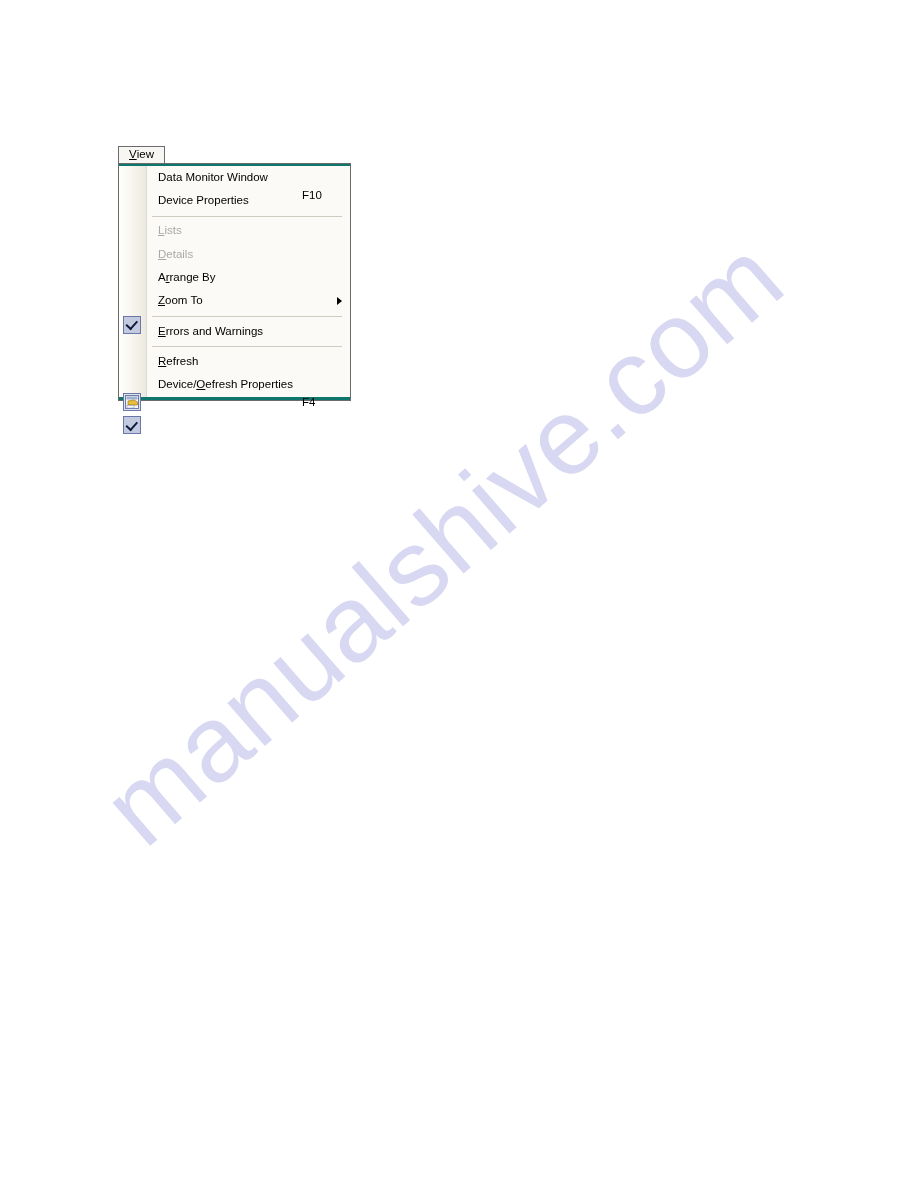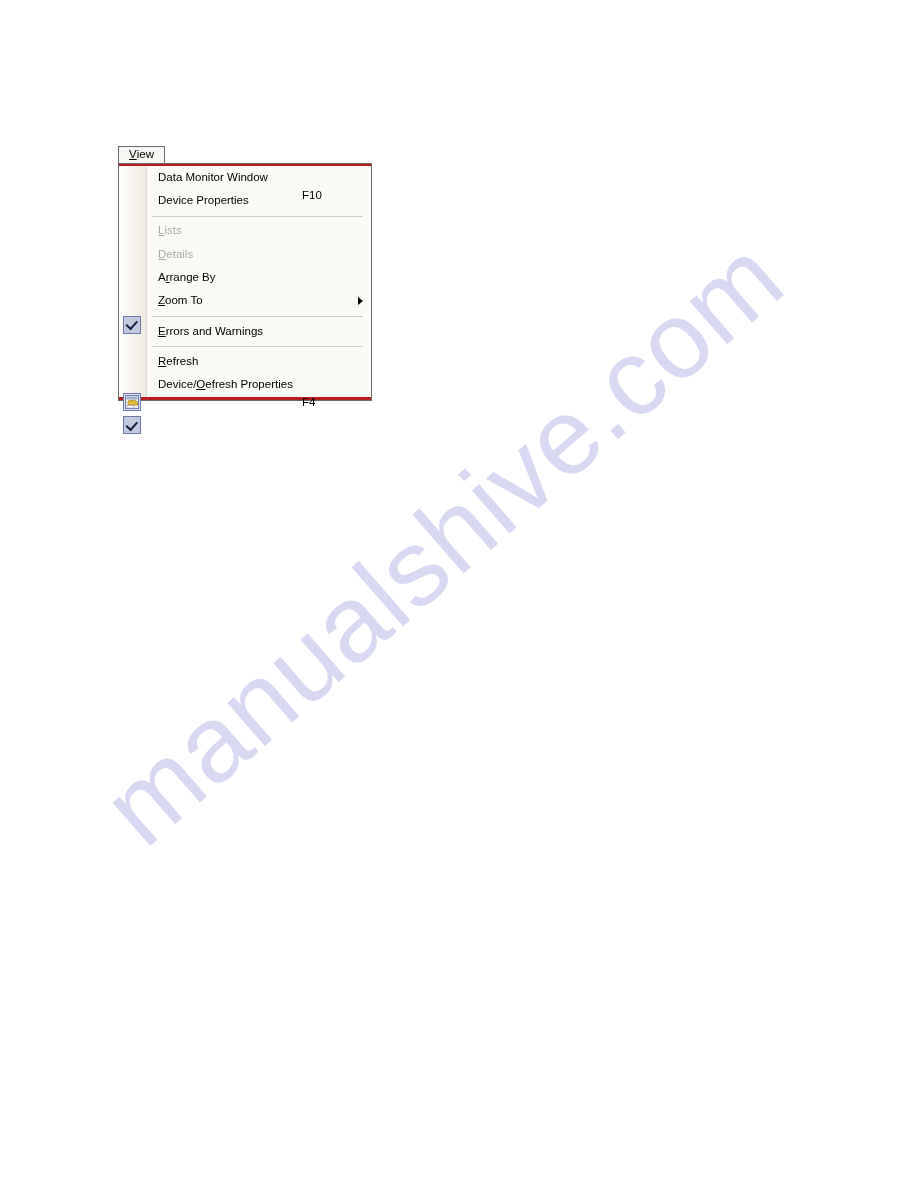--- a/index.html
+++ b/index.html
@@ -67,24 +67,24 @@
     justify-content: center;
     line-height: 1;
   }
   .menubar-tab .acc { text-decoration: underline; }
 
   
   .menu-panel {
     position: absolute;
     left: 0;
     top: 17px;
-    width: 254px;
+    width: 233px;
     box-sizing: border-box;
     border: 1px solid #6b6b6b;
-    background: #b91c1c;
+    background: #0f766e;
     padding: 2px 0 3px 0;
     display: flex;
     flex-direction: row;
   }
 
   .gutter {
     width: 27px;
     flex: 0 0 27px;
     background: linear-gradient(to right, #fffffc 0%, #f6f4ec 55%, #ebe9df 100%);
     position: relative;

